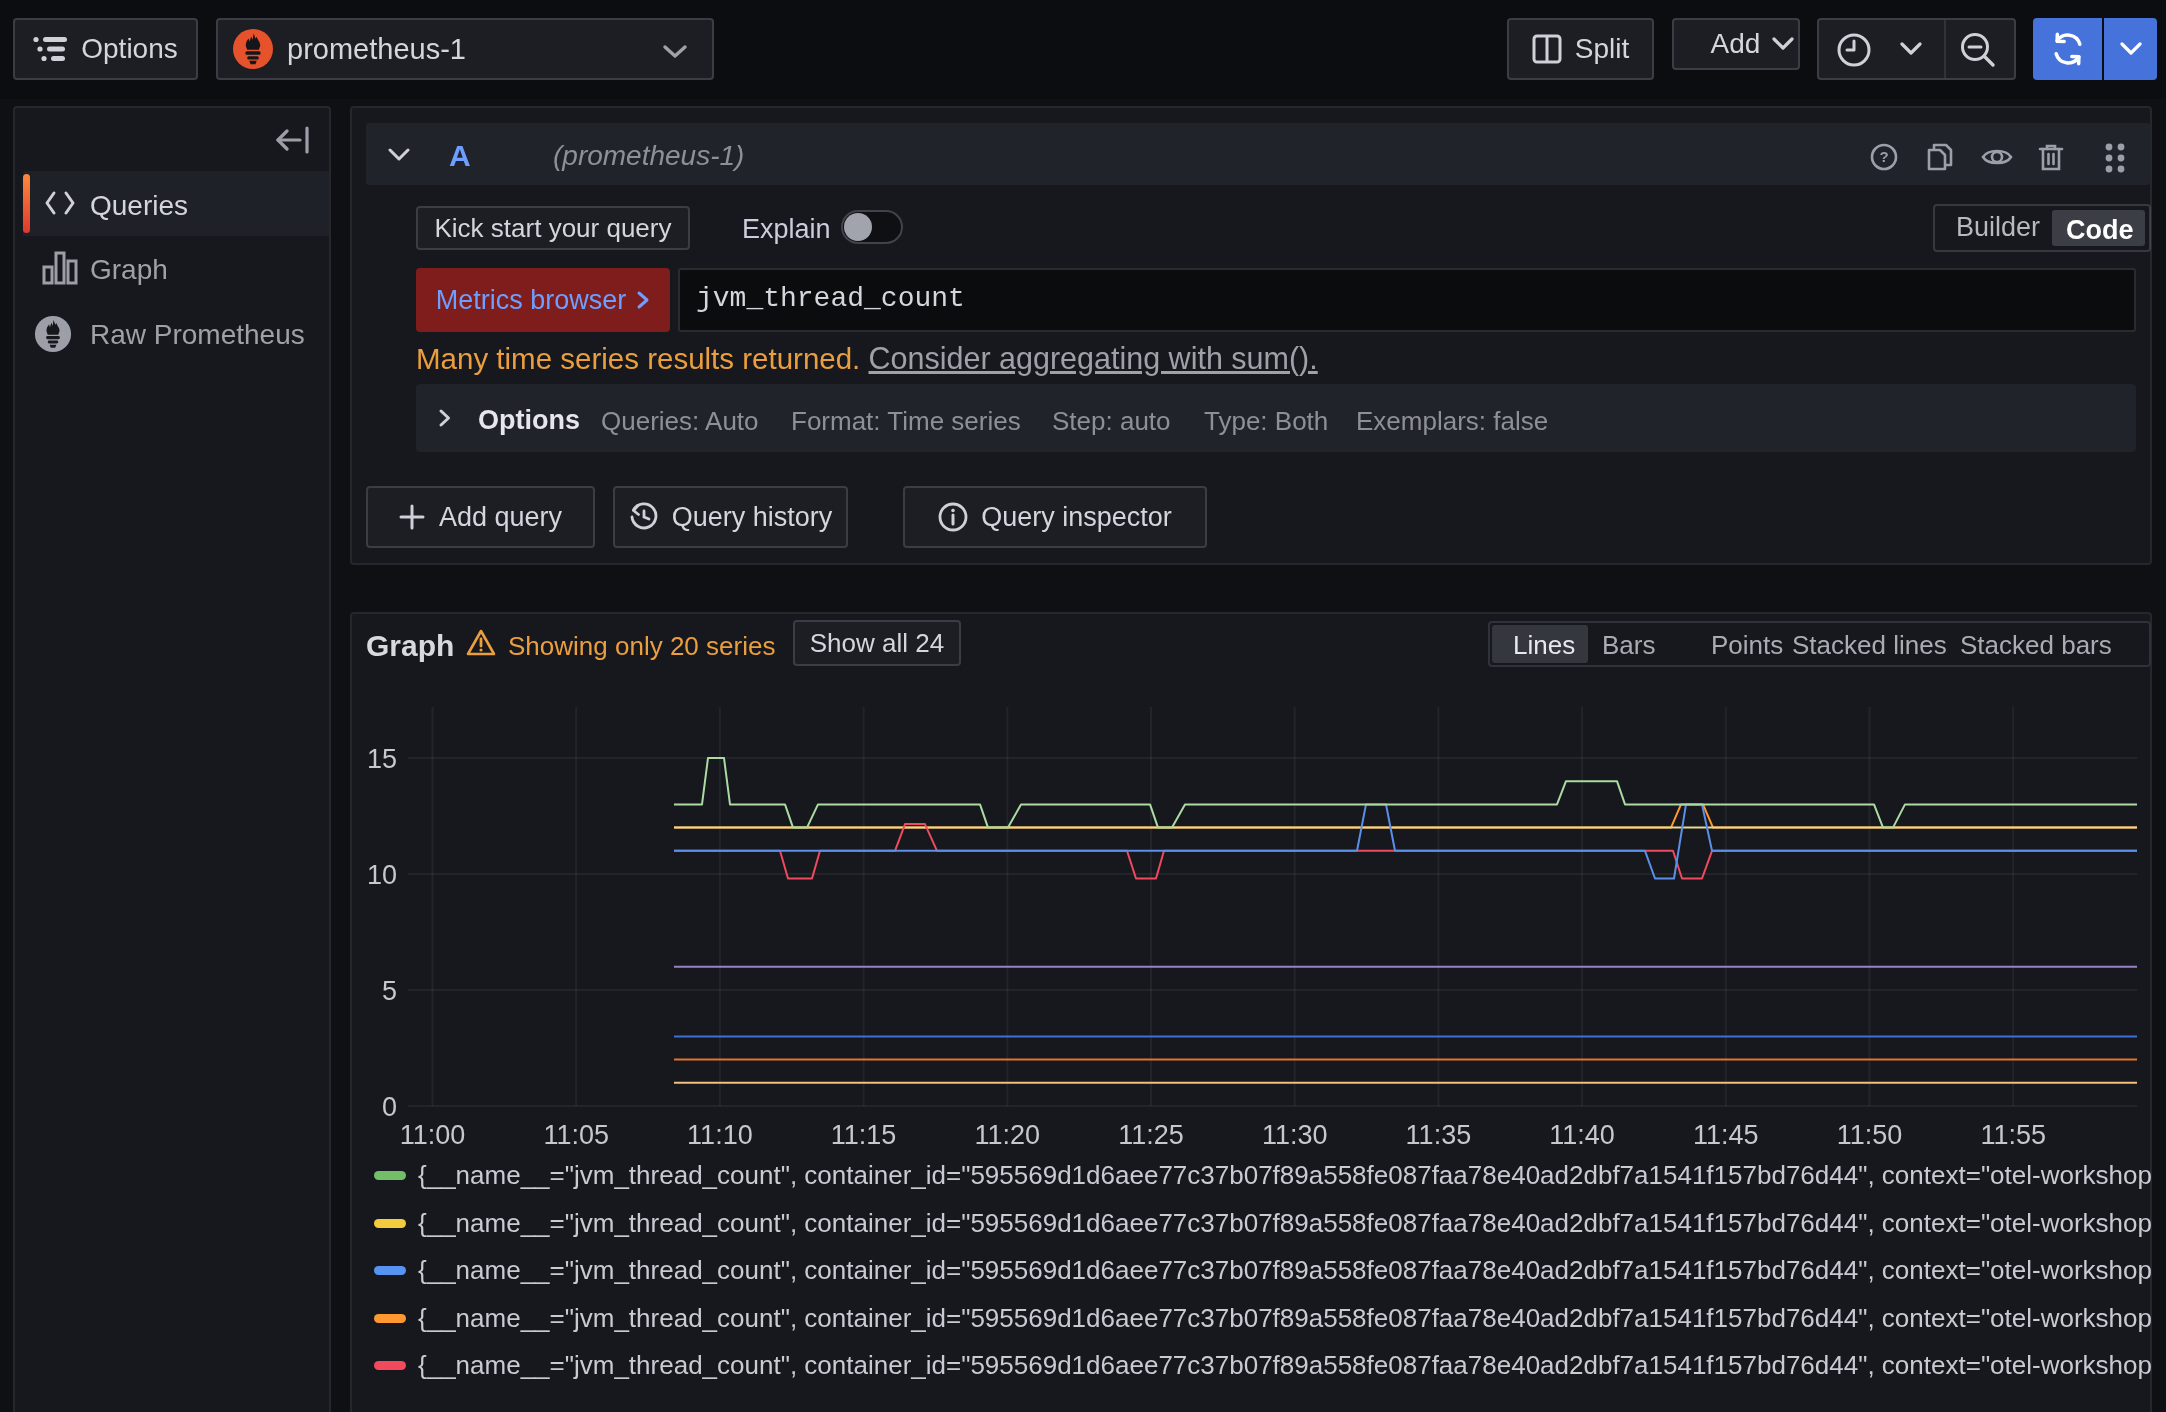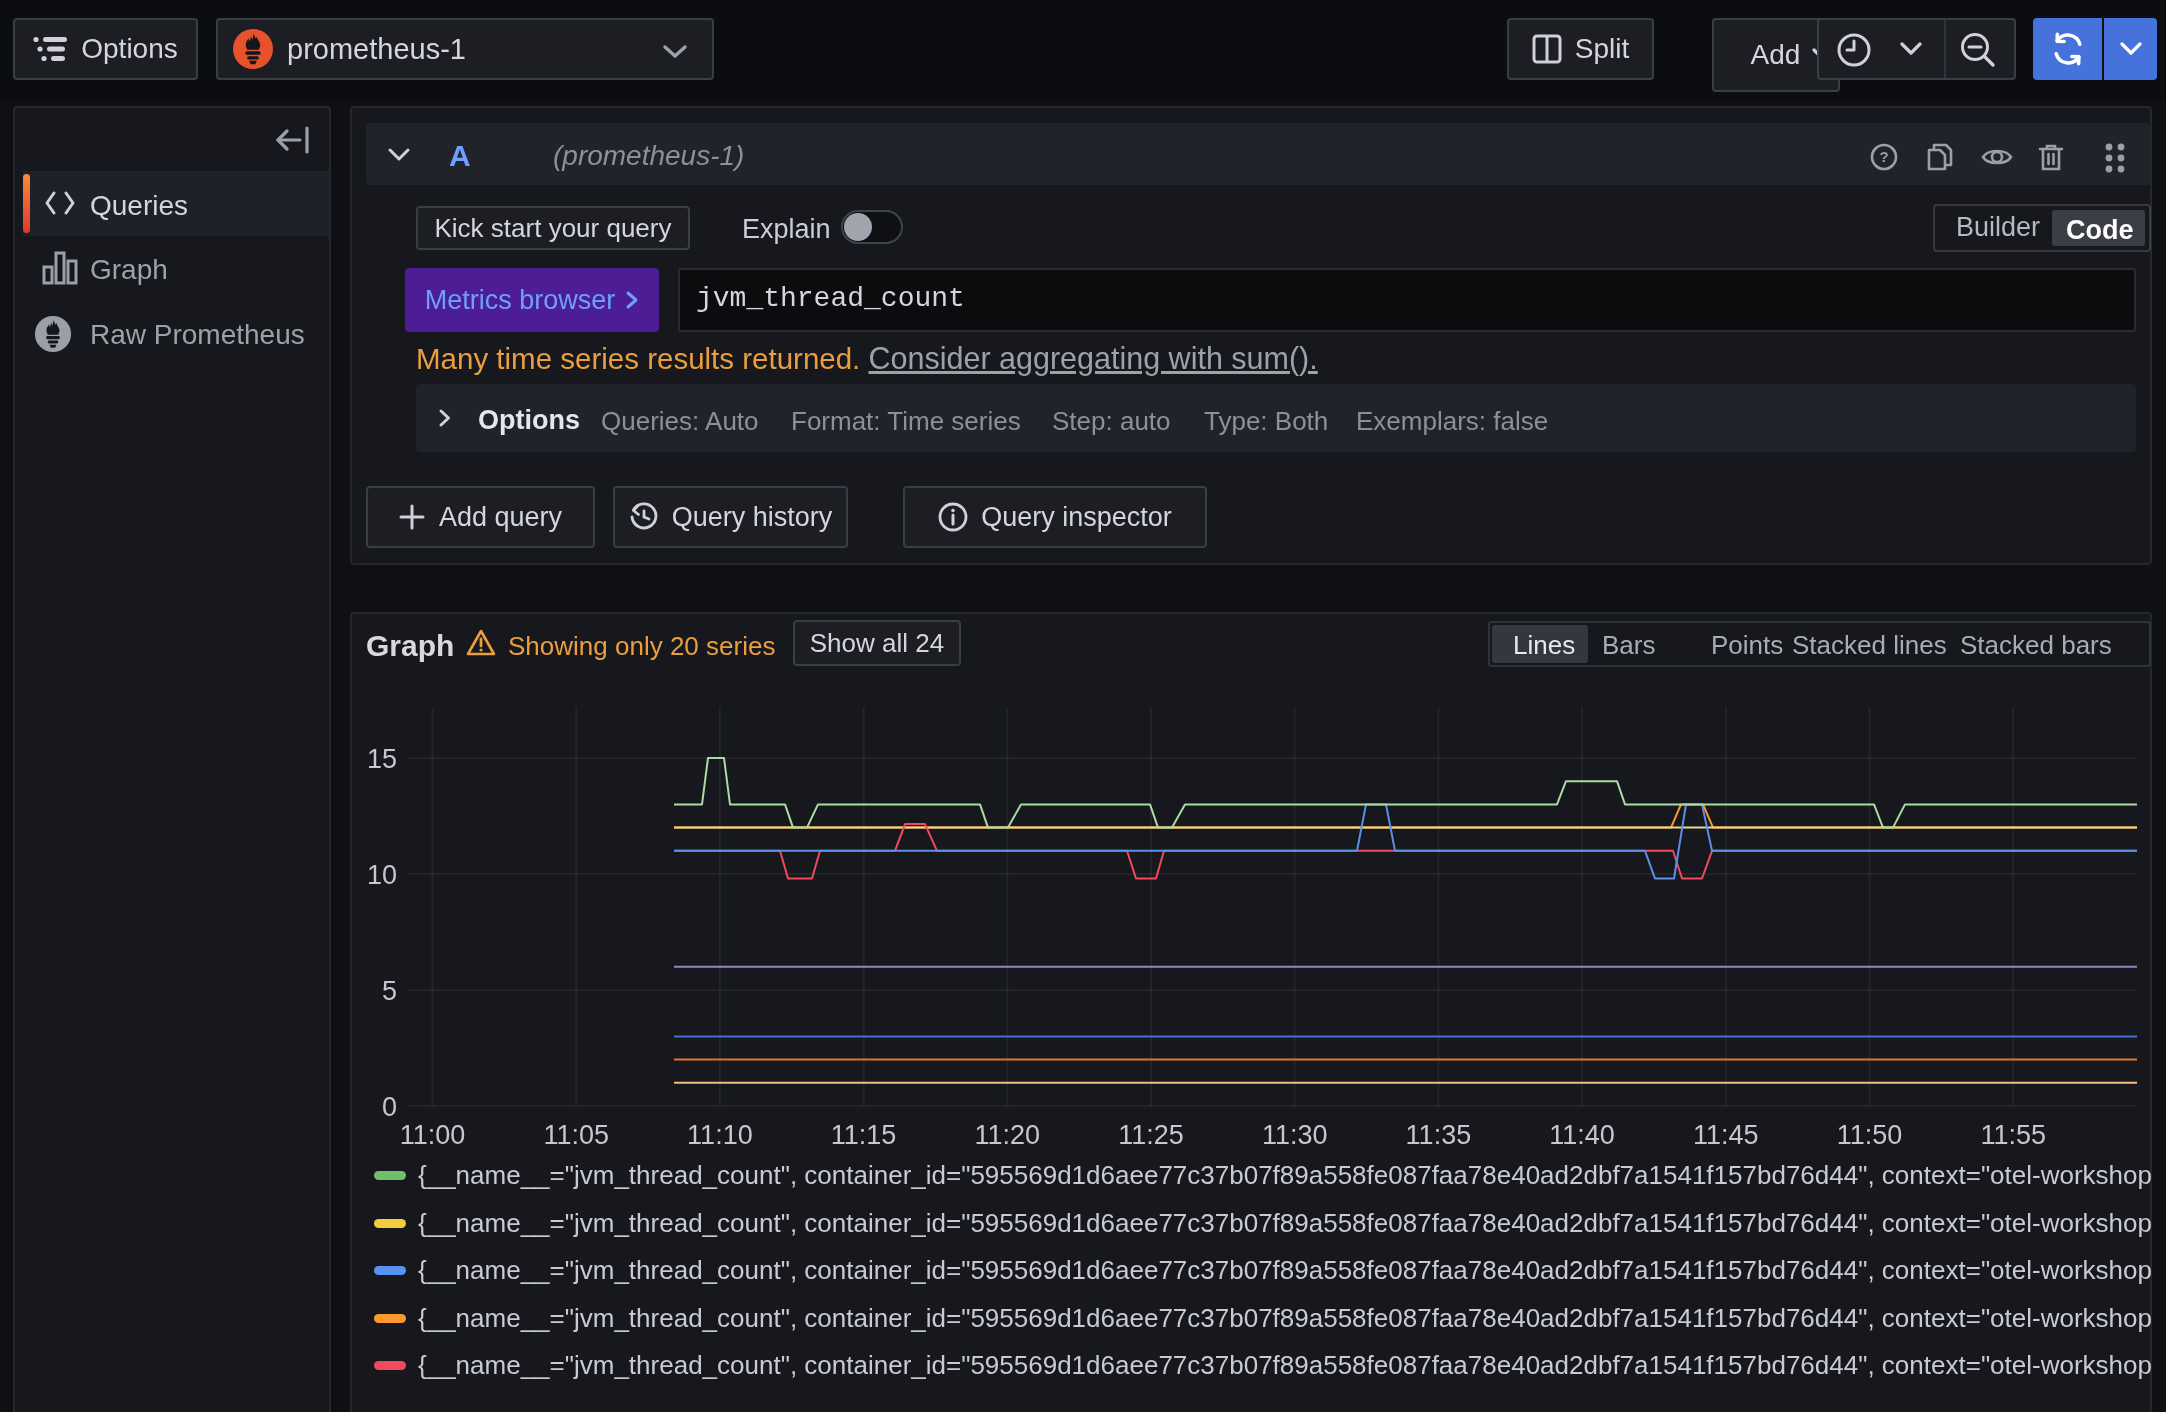--- a/index.html
+++ b/index.html
@@ -48,21 +48,21 @@
 </div>
 
 <div class="btn" id="btn-split" style="left:1507px;top:18px;width:147px;height:62px;">
   <svg width="30" height="30" viewBox="0 0 30 30" style="margin-right:13px">
     <rect x="2" y="2" width="26" height="26" rx="3" fill="none" stroke="#cfd0d8" stroke-width="3"></rect>
     <line x1="15" y1="2" x2="15" y2="28" stroke="#cfd0d8" stroke-width="3"></line>
   </svg>
   <span style="font-size:28px;">Split</span>
 </div>
 
-<div class="btn" id="btn-add" style="left:1712px;top:18px;width:128px;height:74px;padding-left:33px;">
+<div class="btn" id="btn-add" style="left:1672px;top:18px;width:128px;height:52px;padding-left:33px;">
   <span style="font-size:28px;margin-right:12px;">Add</span>
   <svg width="22" height="14" viewBox="0 0 22 14">
     <path d="M2 2 L11 11 L20 2" stroke="#cfd0d8" stroke-width="3.2" fill="none" stroke-linecap="round" stroke-linejoin="round"></path>
   </svg>
 </div>
 
 <div class="btn" id="btn-time" style="left:1817px;top:18px;width:199px;height:62px;"></div>
 <svg class="abs" style="left:1836px;top:32px;" width="36" height="36" viewBox="0 0 36 36">
   <circle cx="18" cy="18" r="15" fill="none" stroke="#cfd0d8" stroke-width="3"></circle>
   <path d="M18 9 L18 18 L11 18" stroke="#cfd0d8" stroke-width="3" fill="none" stroke-linecap="round" stroke-linejoin="round"></path>
@@ -177,21 +177,21 @@
 <div class="abs" style="left:742px;top:214px;font-size:27px;color:#ccccdc;">Explain</div>
 <div class="abs" style="left:841px;top:210px;width:62px;height:34px;border-radius:18px;background:#0f1014;border:2px solid #404349;">
   <div class="abs" style="left:1px;top:1px;width:28px;height:28px;border-radius:50%;background:#a2a4ad;"></div>
 </div>
 
 <div class="abs" style="left:1933px;top:204px;width:218px;height:48px;border:2px solid rgba(204,204,220,0.18);border-radius:4px;"></div>
 <div class="abs" style="left:1956px;top:212px;font-size:27px;color:#b7b9c1;">Builder</div>
 <div class="abs" style="left:2052px;top:210px;width:93px;height:36px;background:#3b3e45;border-radius:3px;"></div>
 <div class="abs" style="left:2066px;top:215px;font-size:27px;font-weight:600;color:#ffffff;">Code</div>
 
-<div class="abs" style="left:405px;top:268px;width:254px;height:64px;background:#4c1d95;border-radius:4px;display:flex;align-items:center;justify-content:center;">
+<div class="abs" style="left:416px;top:268px;width:254px;height:64px;background:#7f1d1d;border-radius:4px;display:flex;align-items:center;justify-content:center;">
   <span style="font-size:27px;font-weight:500;color:#6e9fff;">Metrics browser</span>
   <svg width="14" height="20" viewBox="0 0 14 20" style="margin-left:10px">
       <path d="M3 3 L11 10 L3 17" stroke="#6e9fff" stroke-width="3" fill="none" stroke-linecap="round" stroke-linejoin="round"></path>
     </svg>
 </div>
 <div class="abs" style="left:678px;top:268px;width:1458px;height:64px;background:#0b0c0e;border:2px solid rgba(204,204,220,0.16);border-radius:3px;"></div>
 <div class="abs" style="left:696px;top:283px;font-size:28px;font-family:'Liberation Mono',monospace;color:#d5d6dd;">jvm_thread_count</div>
 
 <div class="abs" style="left:416px;top:341px;font-size:29.5px;color:#eb9e3e;">Many time series results returned. <span style="font-size:30.5px;color:#9fa1a9;text-decoration:underline;">Consider aggregating with sum().</span></div>
 

